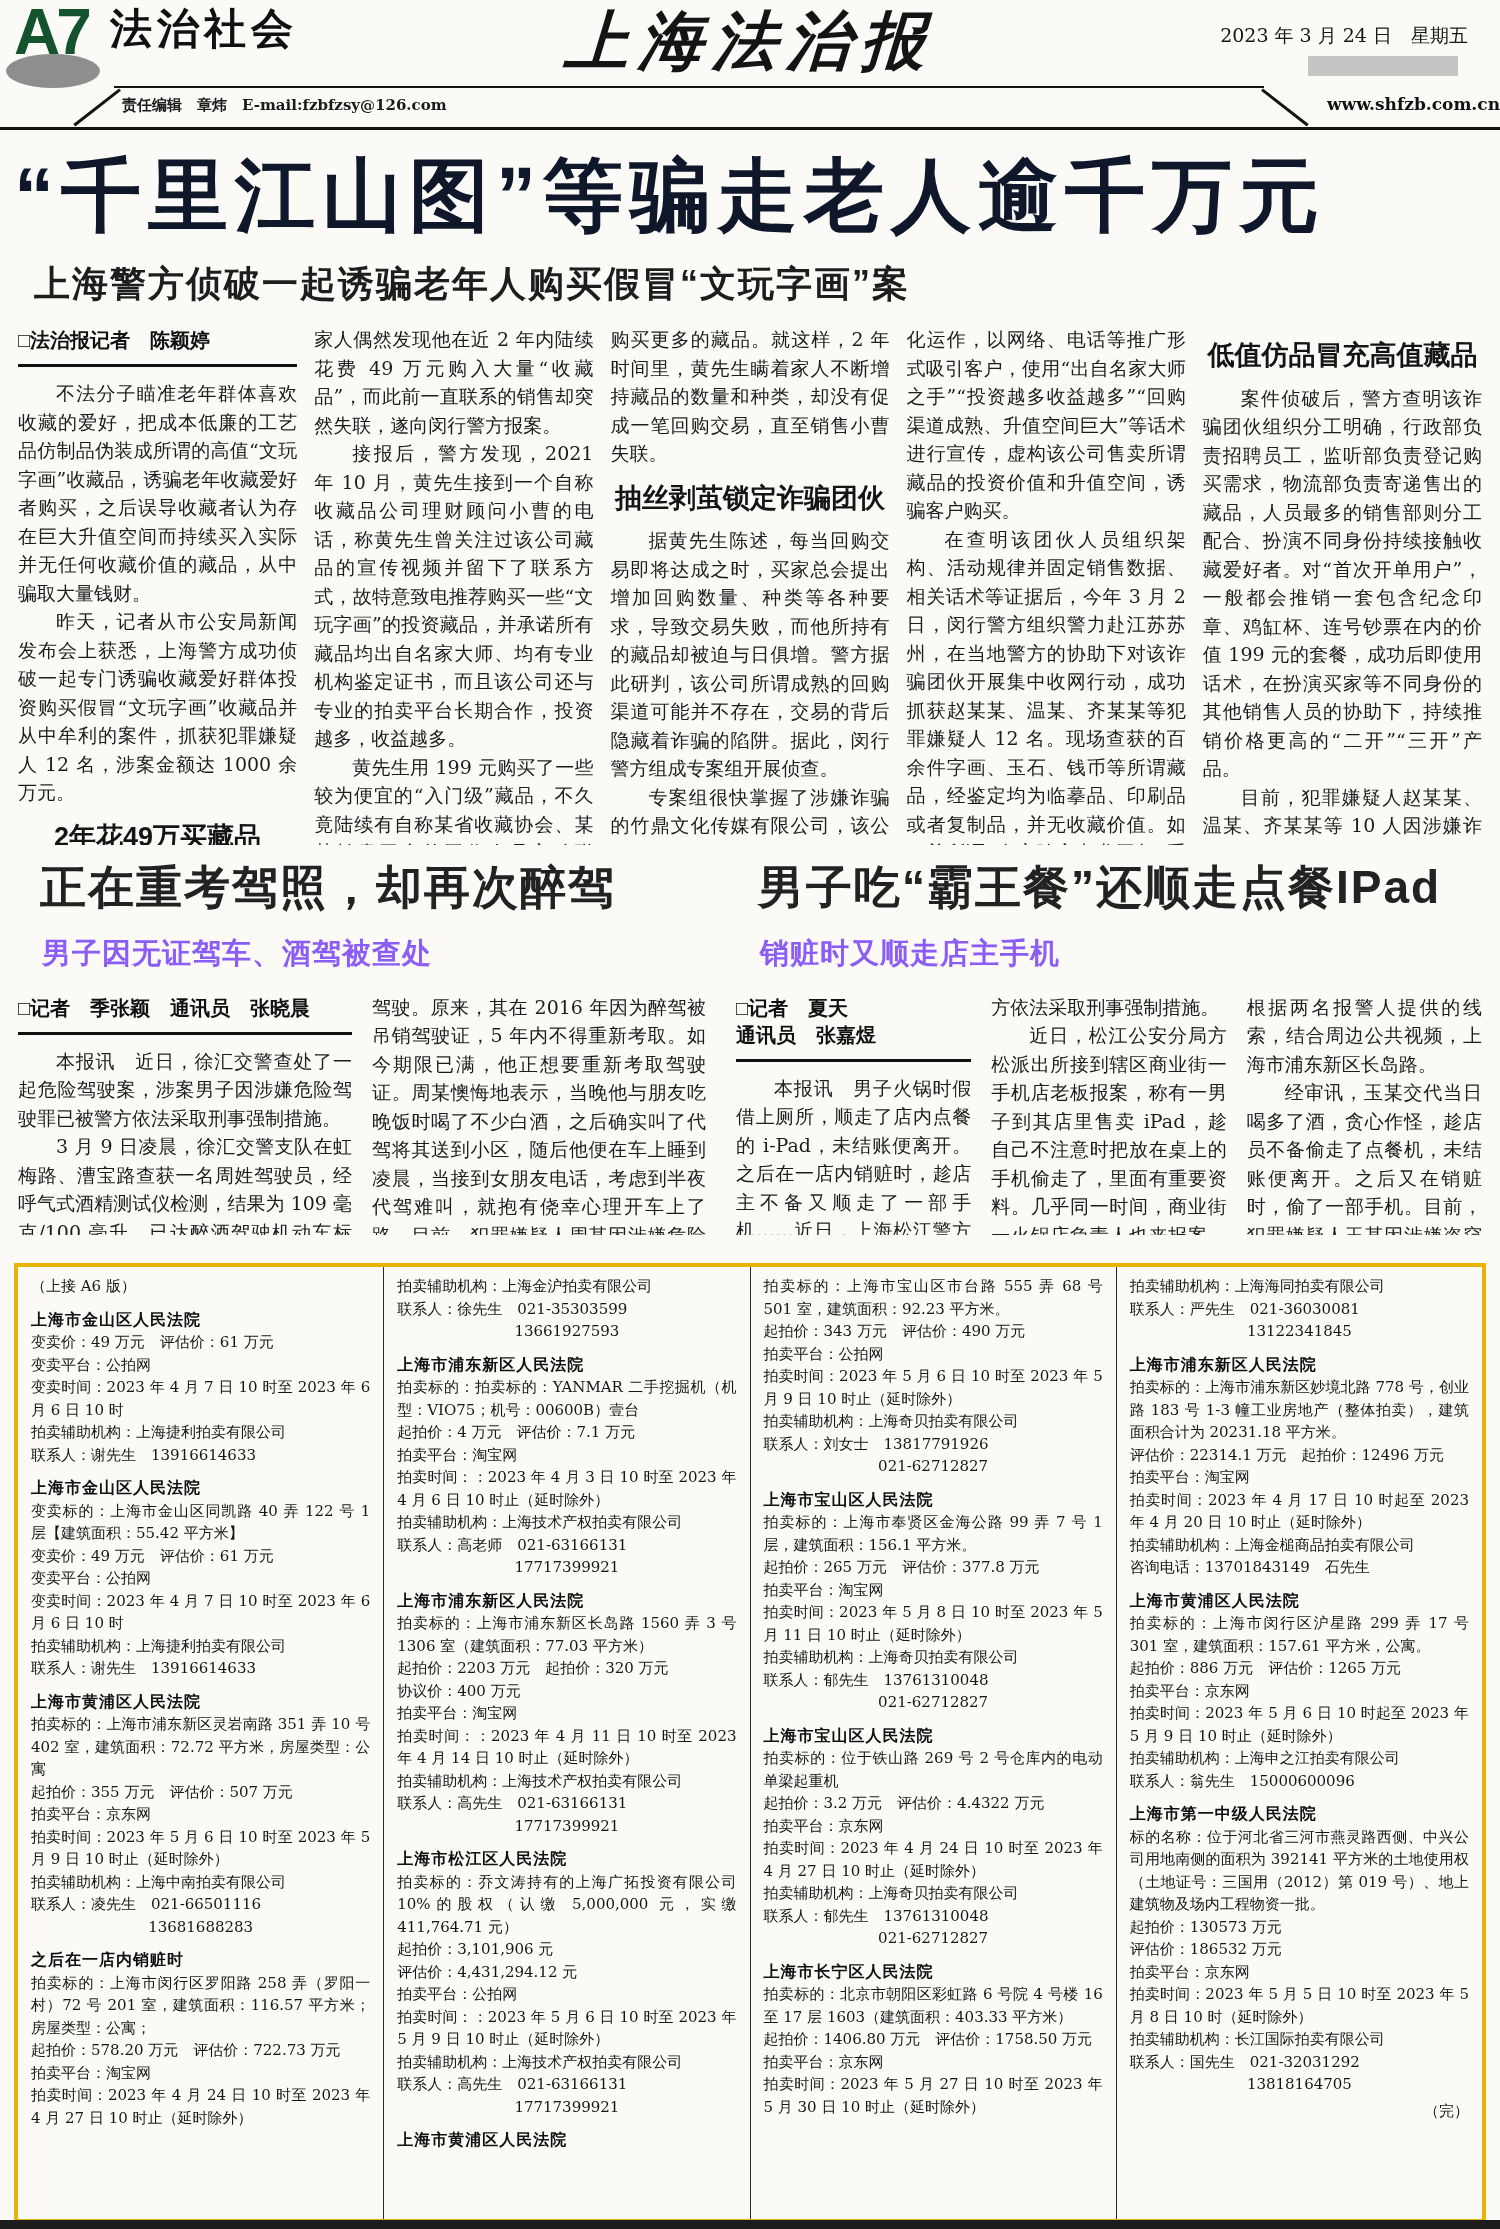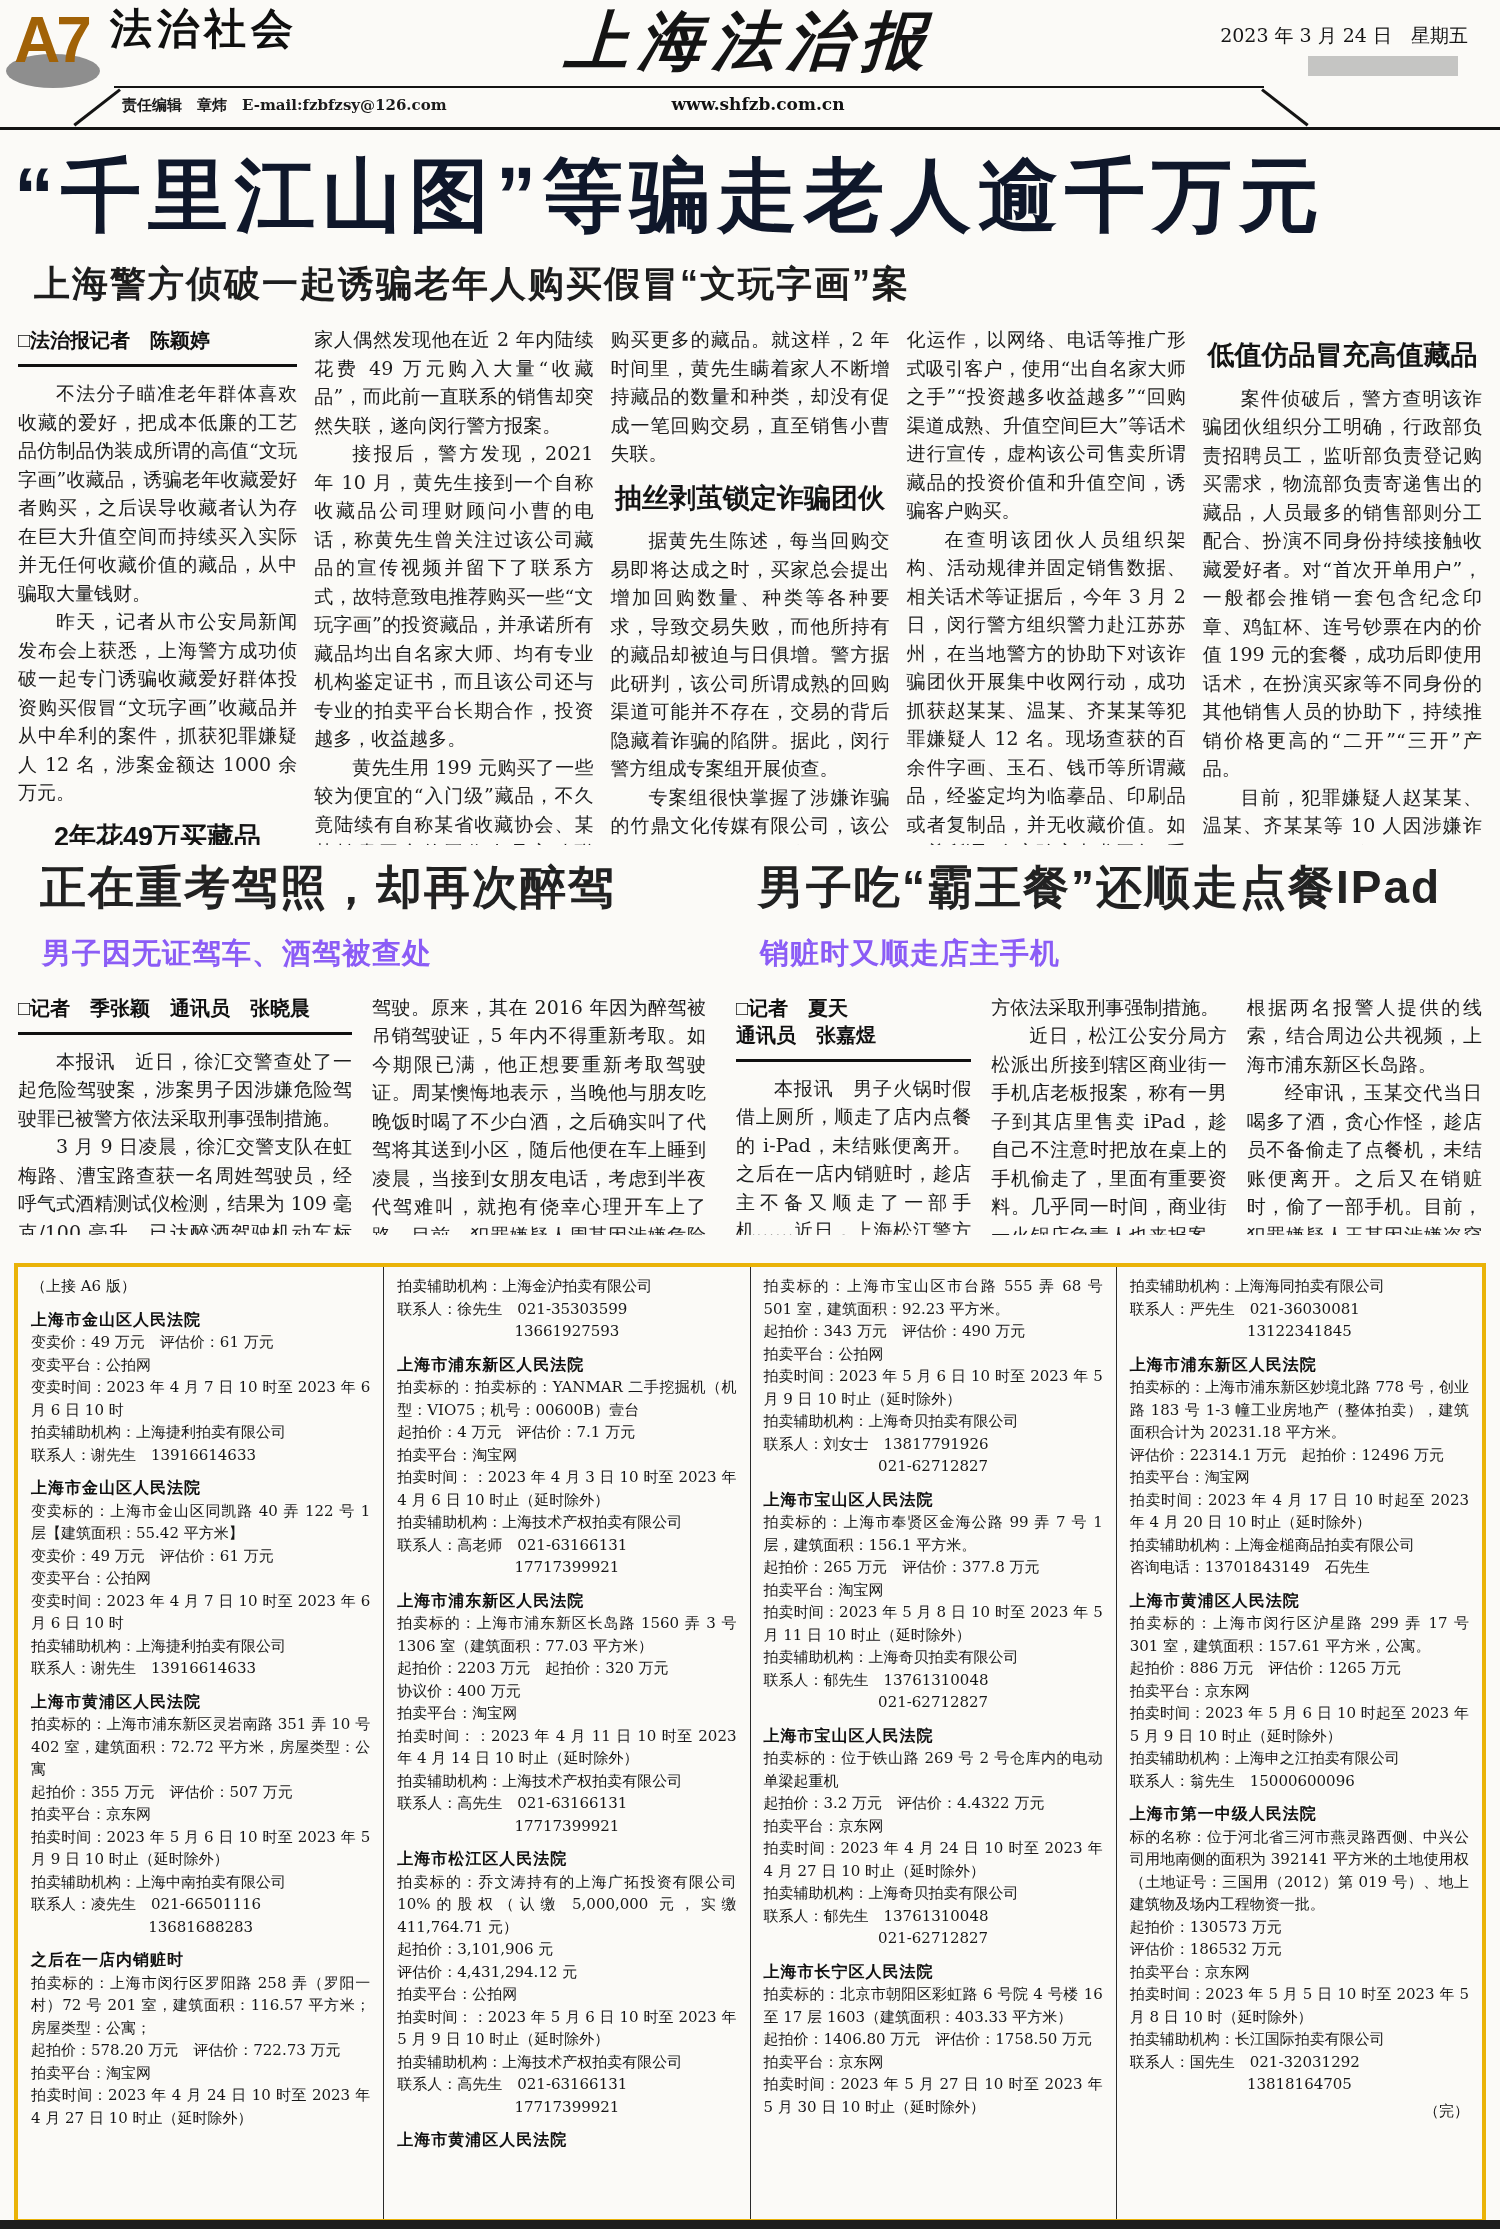--- a/index.html
+++ b/index.html
@@ -5,27 +5,27 @@
   html,body{margin:0;padding:0;}
   body{
     width:1500px;height:2229px;overflow:hidden;position:relative;
     background:#fbfaf7;
     font-family:"DejaVu Serif","Liberation Serif",serif;
     color:#1c1c1c;
   }
   
   .header{position:relative;height:132px;}
   .a7-ellipse{position:absolute;left:6px;top:54px;width:94px;height:34px;background:#8e8e8e;border-radius:50%;}
-  .a7-text{position:absolute;left:14px;top:0px;font:900 64px/1 "Liberation Sans",sans-serif;color:#a16207;letter-spacing:-4px;margin-top:8px;}
+  .a7-text{position:absolute;left:14px;top:0px;font:900 64px/1 "Liberation Sans",sans-serif;color:#14532d;letter-spacing:-4px;}
   .section-title{position:absolute;left:110px;top:6px;font:900 42px/1.1 "Liberation Sans",sans-serif;color:#101010;letter-spacing:5px;}
   .editor-line{position:absolute;left:122px;top:96px;font:700 15px/1.2 "DejaVu Serif",serif;color:#1b1b1b;}
   .masthead{position:absolute;left:0;right:0;top:6px;text-align:center;
     font:900 64px/1.1 "DejaVu Serif","Liberation Serif",serif;font-style:italic;
     letter-spacing:10px;color:#141414;transform:skewX(-3deg);}
-  .website{position:absolute;left:16px;right:0;top:94px;text-align:center;font:700 17px/1.2 "DejaVu Serif",serif;color:#121212;}
+  .website{position:absolute;left:16px;right:0;top:94px;text-align:right;font:700 17px/1.2 "DejaVu Serif",serif;color:#121212;}
   .date{position:absolute;right:32px;top:24px;font:400 19px/1.2 "DejaVu Serif",serif;color:#151515;}
   .gray-box{position:absolute;right:42px;top:56px;width:150px;height:20px;background:#c5c5c3;}
   .hline-top{position:absolute;left:114px;right:236px;top:86px;height:2px;background:#141414;}
   .hline-bottom{position:absolute;left:0;right:0;top:127px;height:3px;background:#141414;}
   .slash{position:absolute;width:58px;height:2.5px;background:#141414;}
   .slash-left{left:68px;top:106px;transform:rotate(-38deg);}
   .slash-right{left:1256px;top:106px;transform:rotate(38deg);}
   
   .headline{margin:12px 14px 0;text-align:left;font:900 80px/1.3 "Liberation Sans",sans-serif;
     color:#0f172a;letter-spacing:7px;white-space:nowrap;}

